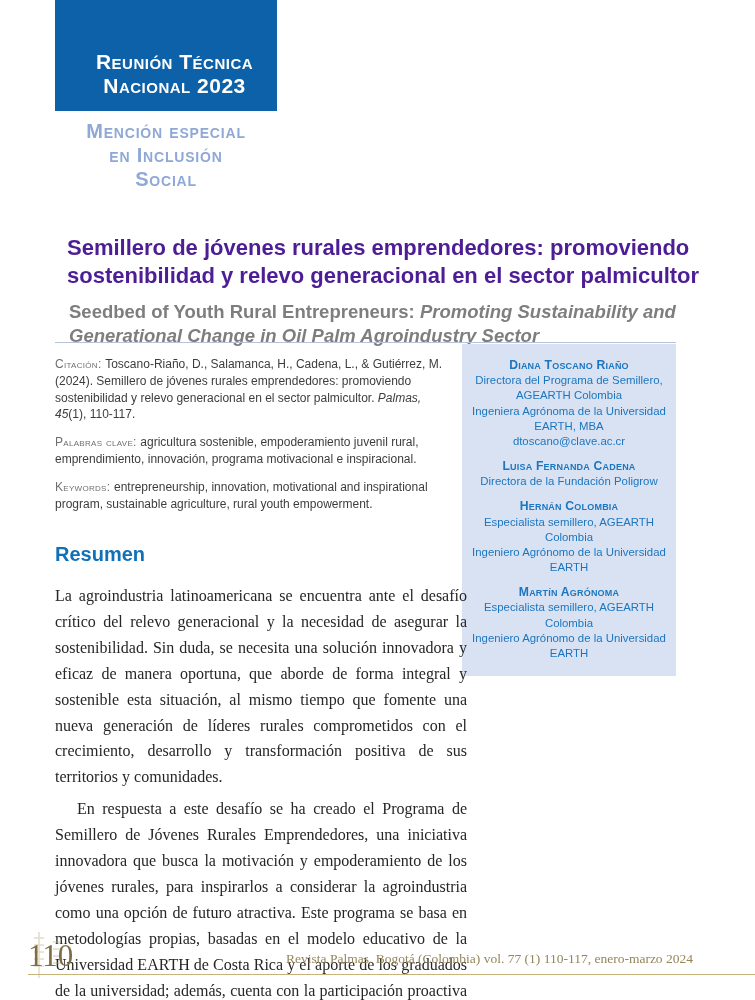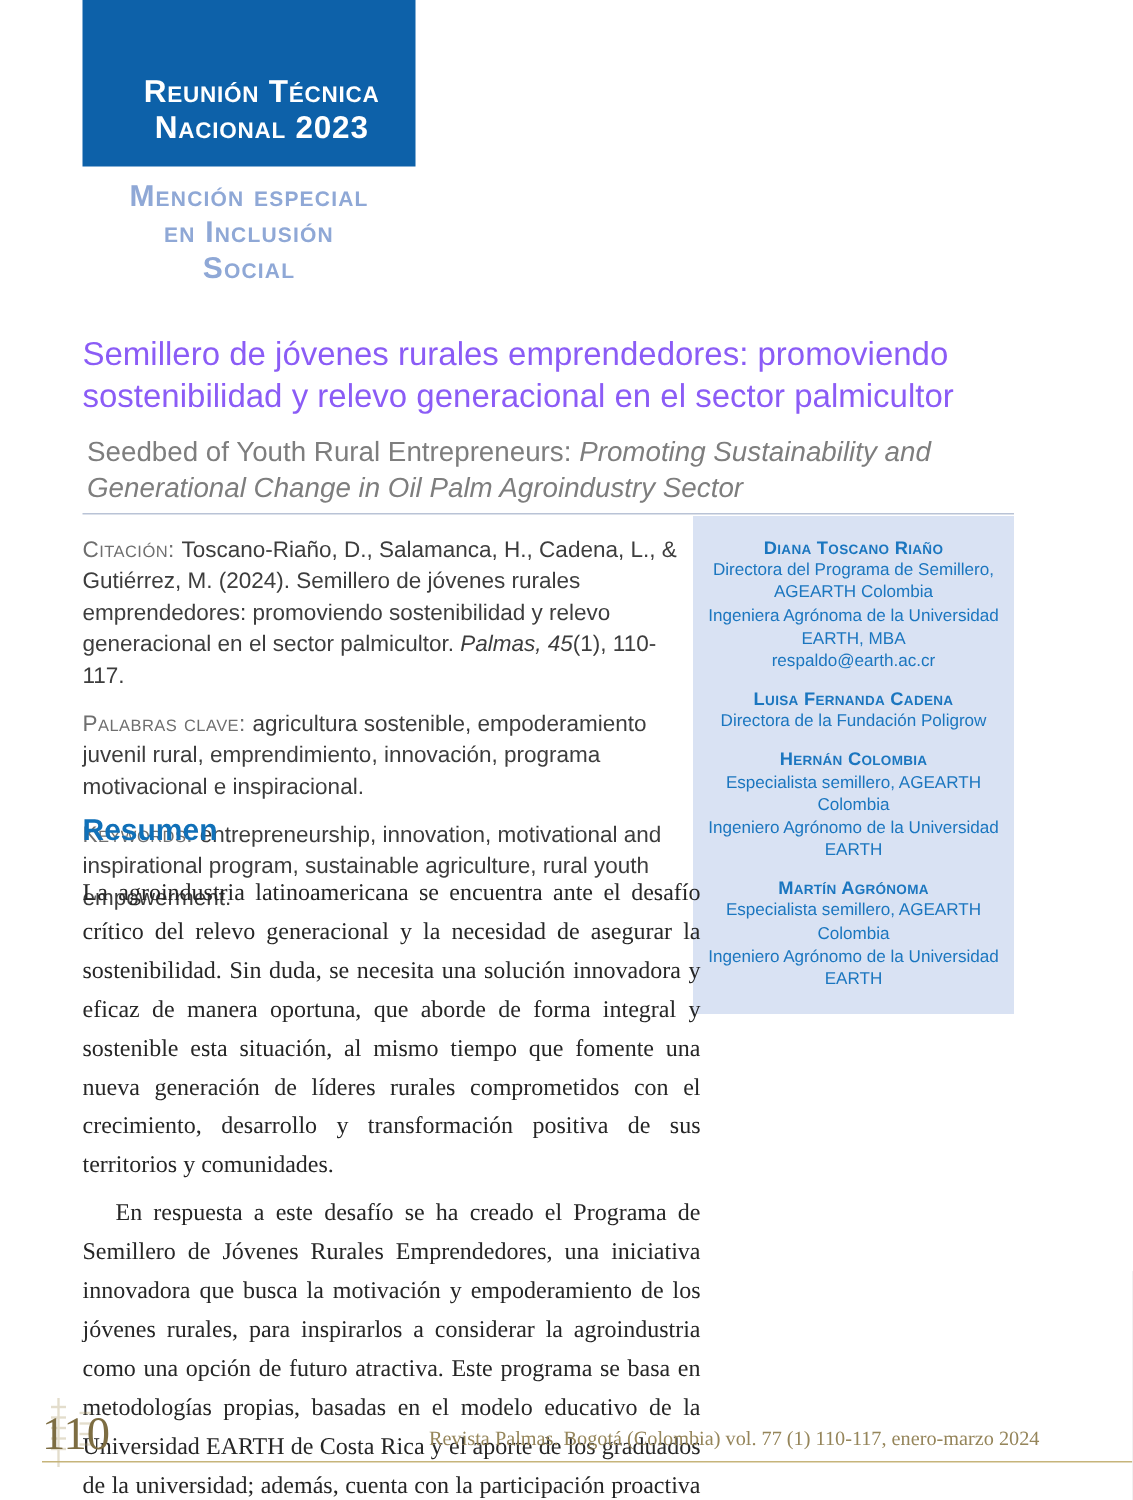--- a/index.html
+++ b/index.html
@@ -30,32 +30,32 @@
     color:#ffffff;font-weight:bold;font-variant:small-caps;
     font-size:21px;line-height:1.15;letter-spacing:.5px;text-align:center;
   }
   .mention{
     position:absolute;left:55px;top:119px;width:222px;text-align:center;
     color:var(--mention-blue);font-weight:bold;font-variant:small-caps;
     font-size:20px;line-height:1.2;letter-spacing:.8px;
   }
   
   .title-es{
-    position:absolute;left:55px;top:222px;width:662px;margin:0;
-    font-size:22px;line-height:1.27;font-weight:normal;color:#8b5cf6;
+    position:absolute;left:55px;top:222px;width:662px;margin:12px;
+    font-size:22px;line-height:1.27;font-weight:bold;color:#4c1d95;
   }
   .title-en{
-    position:absolute;left:55px;top:286px;width:662px;margin:3px;
-    font-size:18.5px;line-height:1.3;font-weight:normal;color:#7e7e7e;
+    position:absolute;left:55px;top:286px;width:662px;margin:14px;
+    font-size:18.5px;line-height:1.3;font-weight:bold;color:#7e7e7e;
   }
   .title-en em{font-style:italic;}
   
   .divider{position:absolute;left:55px;top:342px;width:621px;height:1px;background:var(--divider-gray);}
   
-  .meta{position:absolute;left:55px;top:356px;width:400px;font-size:15px;line-height:1.4;color:#3d3d3d;}
+  .meta{position:absolute;left:55px;top:356px;width:400px;font-size:12px;line-height:1.4;color:#3d3d3d;}
   .meta p{margin:0 0 11px 0;}
   .meta .label{font-variant:small-caps;color:#6f6f6f;letter-spacing:.3px;}
   .meta em{font-style:italic;}
   
   .author-box{
     position:absolute;left:462px;top:344px;width:214px;box-sizing:border-box;
     background:var(--author-box-bg);padding:13px 8px 15px;
     text-align:center;color:var(--author-text);font-size:11.4px;line-height:1.33;
   }
   .author{margin-top:9px;}
@@ -113,21 +113,21 @@
     <p><span class="label">Keywords: </span><span>entrepreneurship, innovation, motivational and inspirational program, sustainable agriculture, rural youth empowerment.</span></p>
   </div>
 
   <aside class="author-box">
       <div class="author">
         <div class="author-name">Diana Toscano Riaño</div>
         <div class="author-detail">Directora del Programa de Semillero,</div>
         <div class="author-detail">AGEARTH Colombia</div>
         <div class="author-detail">Ingeniera Agrónoma de la Universidad</div>
         <div class="author-detail">EARTH, MBA</div>
-        <div class="author-detail">respaldo@earth.ac.cr</div>
+        <div class="author-detail">dtoscano@clave.ac.cr</div>
       </div>
       <div class="author">
         <div class="author-name">Luisa Fernanda Cadena</div>
         <div class="author-detail">Directora de la Fundación Poligrow</div>
       </div>
       <div class="author">
         <div class="author-name">Hernán Colombia</div>
         <div class="author-detail">Especialista semillero, AGEARTH Colombia</div>
         <div class="author-detail">Ingeniero Agrónomo de la Universidad</div>
         <div class="author-detail">EARTH</div>

